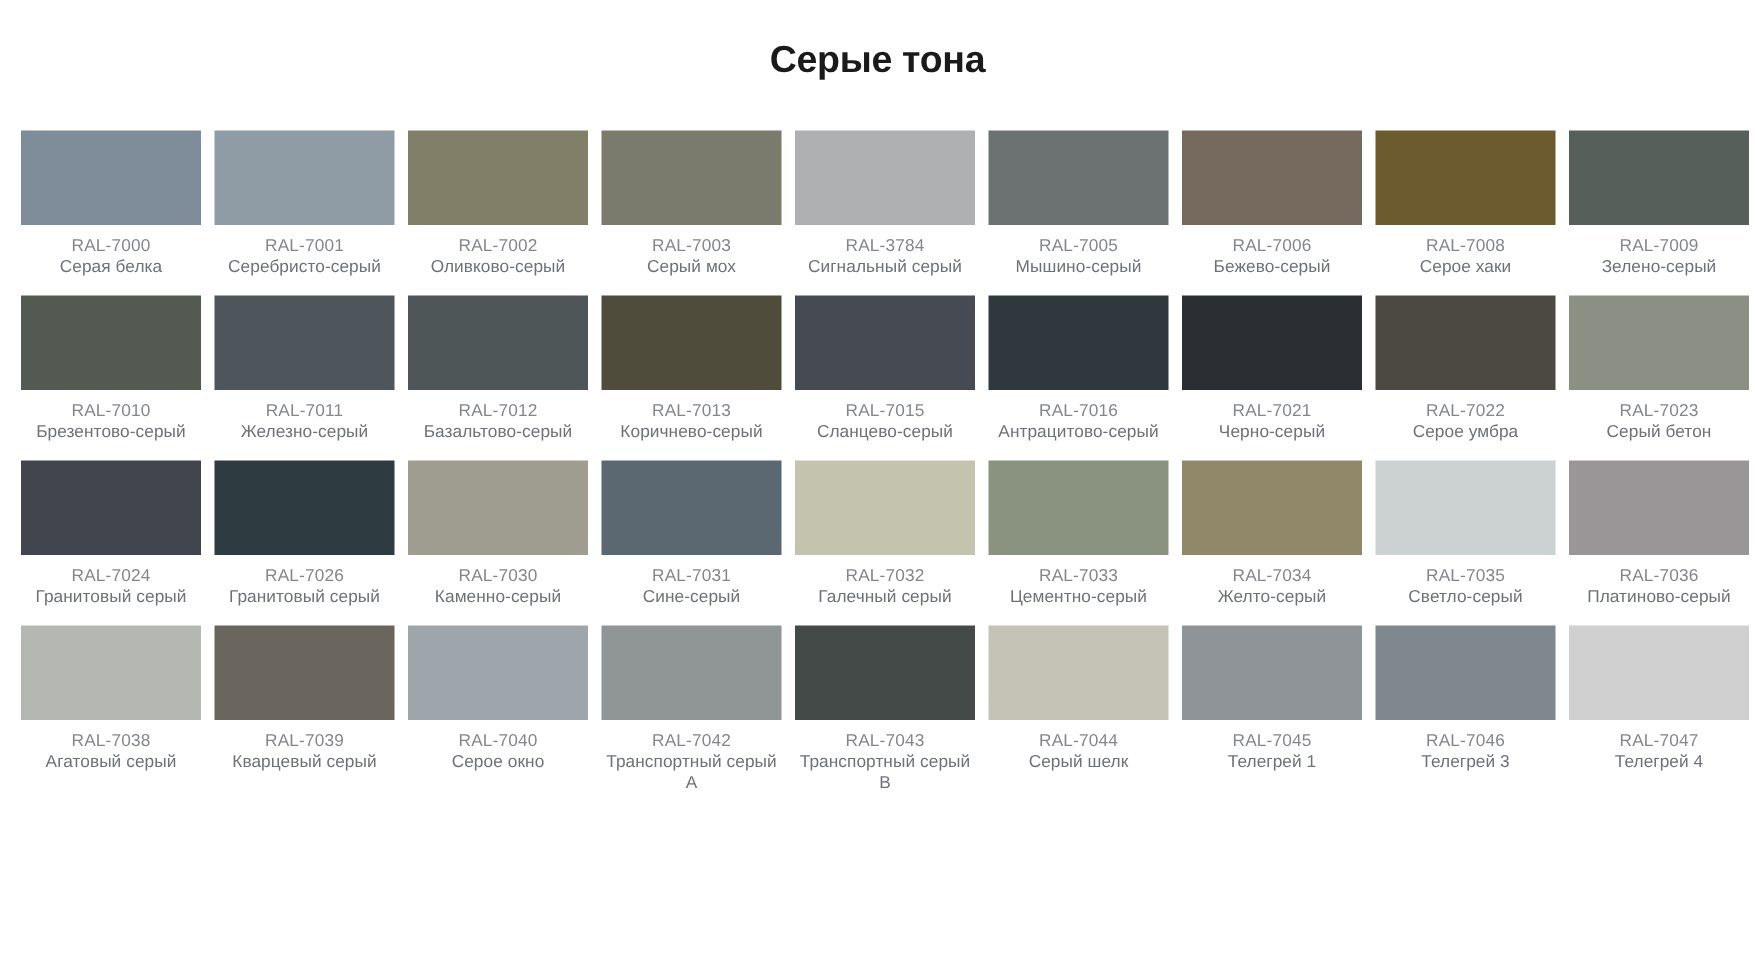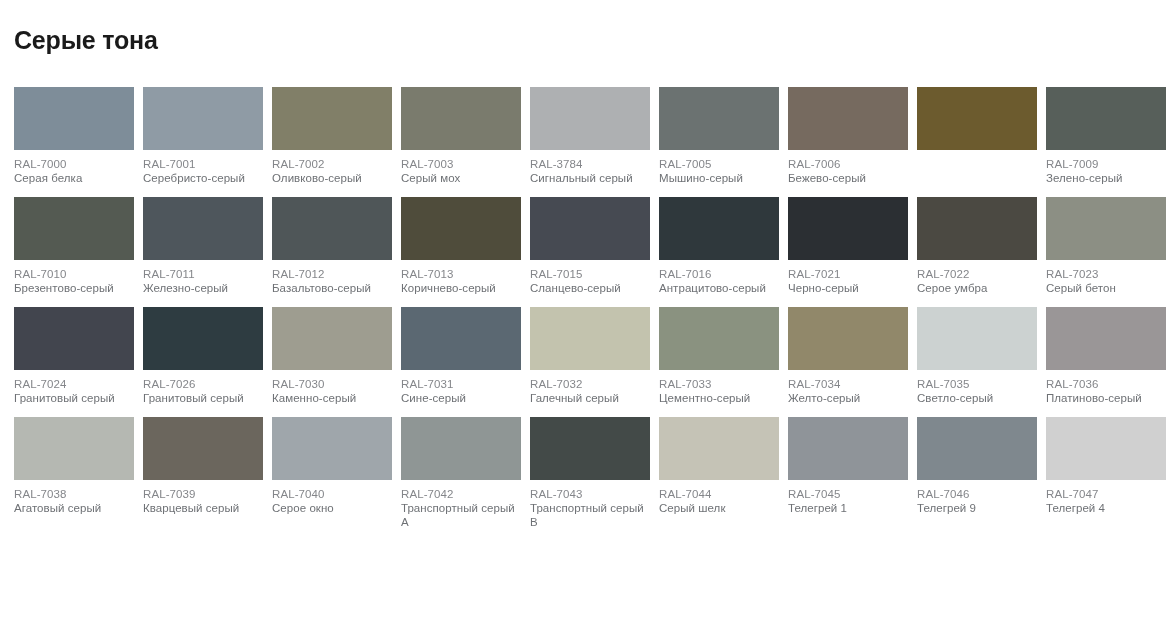--- a/index.html
+++ b/index.html
@@ -11,20 +11,21 @@
     font-family: "Liberation Sans", "DejaVu Sans", sans-serif;
     overflow: hidden;
   }
 
   #page {
     position: relative;
     width: 1170px;
     height: 643px;
     background: #ffffff;
     padding: 0 14px;
+    text-align: center;
   }
 
   .page-title {
     font-size: 25px;
     font-weight: bold;
     color: #1a1a1a;
     letter-spacing: -0.2px;
     padding-top: 27px;
     padding-bottom: 0;
     line-height: 1.1;
@@ -124,20 +125,24 @@
       </div>
       <div class="swatch-cell">
         <div class="swatch-chip" style="background-color: rgb(118, 106, 95);"></div>
         <div class="swatch-labels">
           <span class="swatch-code">RAL-7006</span>
           <span class="swatch-name">Бежево-серый</span>
         </div>
       </div>
       <div class="swatch-cell">
         <div class="swatch-chip" style="background-color: rgb(108, 91, 46);"></div>
+        <div class="swatch-labels">
+          <span class="swatch-code">RAL-7008</span>
+          <span class="swatch-name">Серое хаки</span>
+        </div>
       </div>
       <div class="swatch-cell">
         <div class="swatch-chip" style="background-color: rgb(87, 95, 90);"></div>
         <div class="swatch-labels">
           <span class="swatch-code">RAL-7009</span>
           <span class="swatch-name">Зелено-серый</span>
         </div>
       </div>
       <div class="swatch-cell">
         <div class="swatch-chip" style="background-color: rgb(84, 90, 82);"></div>
@@ -311,21 +316,21 @@
         <div class="swatch-chip" style="background-color: rgb(143, 148, 153);"></div>
         <div class="swatch-labels">
           <span class="swatch-code">RAL-7045</span>
           <span class="swatch-name">Телегрей 1</span>
         </div>
       </div>
       <div class="swatch-cell">
         <div class="swatch-chip" style="background-color: rgb(127, 136, 142);"></div>
         <div class="swatch-labels">
           <span class="swatch-code">RAL-7046</span>
-          <span class="swatch-name">Телегрей 9</span>
+          <span class="swatch-name">Телегрей 3</span>
         </div>
       </div>
       <div class="swatch-cell">
         <div class="swatch-chip" style="background-color: rgb(208, 208, 208);"></div>
         <div class="swatch-labels">
           <span class="swatch-code">RAL-7047</span>
           <span class="swatch-name">Телегрей 4</span>
         </div>
       </div>
     </div>

